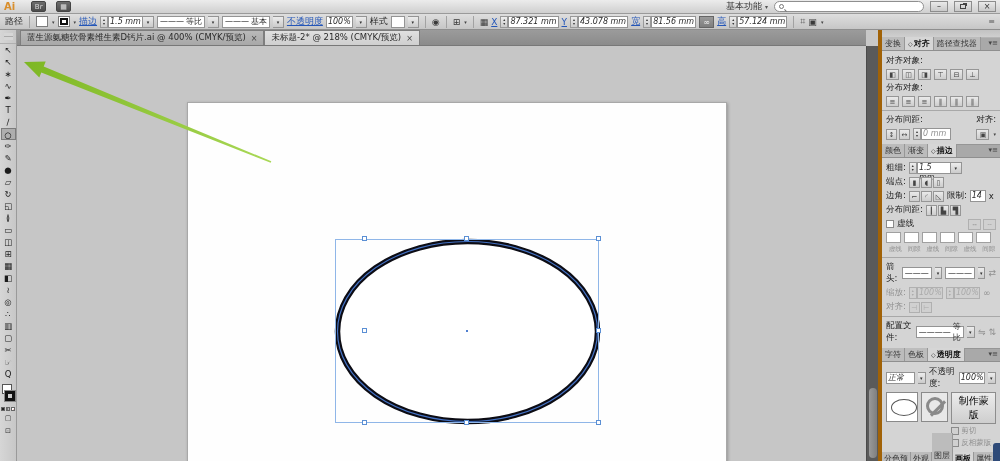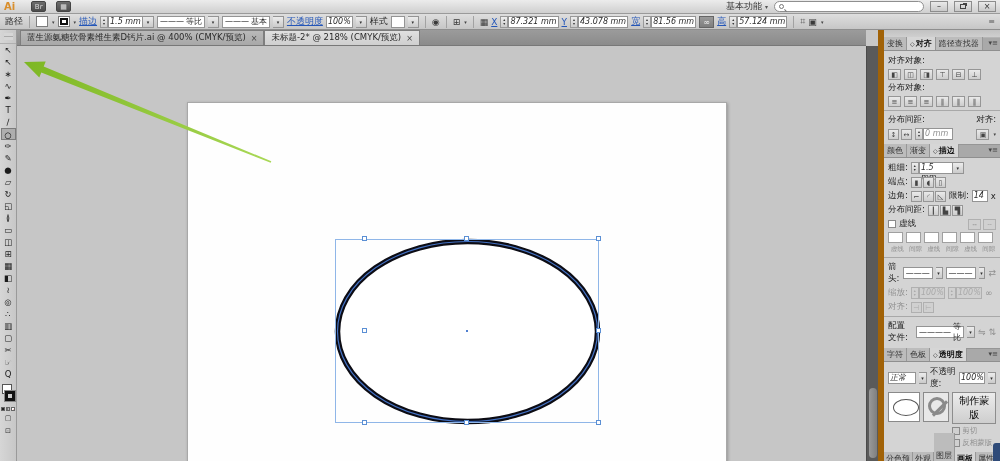--- a/index.html
+++ b/index.html
@@ -83,21 +83,21 @@
   #ellipse-svg { position:absolute; left:315px; top:190px; }
   #bbox { position:absolute; left:318px; top:193px; width:264px; height:184px; border:1px solid #8fb6e8; }
   .handle { position:absolute; width:5px; height:5px; background:#fff; border:1px solid #5b8fd4; }
   #center-pt { position:absolute; left:448px; top:283px; width:4px; height:4px; background:#4f7fd0; border:1px solid #fff; }
 
   
   #vscroll { position:absolute; left:866px; top:46px; width:12px; height:415px; background:#5a5a5a; border-left:1px solid #4a4a4a; }
   #vthumb { position:absolute; left:2px; top:342px; width:8px; height:70px; background:linear-gradient(90deg,#9a9a9a,#7f7f7f); border-radius:4px; }
 
   
-  #dock { position:absolute; left:878px; top:30px; width:122px; height:431px; background:#cfcfcf; border-left:6px solid #a16207; }
+  #dock { position:absolute; left:878px; top:30px; width:122px; height:431px; background:#cfcfcf; border-left:4px solid #a16207; }
   .dock-head { height:8px; background:linear-gradient(#c2c2c2,#cfcfcf); border-bottom:1px solid #b5b5b5; }
   .ptabs { height:13px; background:#a9a9a9; display:flex; align-items:flex-end; border-bottom:1px solid #8f8f8f; }
   .ptab { height:13px; padding:0 3px; font-size:8px; line-height:13px; background:#bcbcbc; border-right:1px solid #979797; color:#333; white-space:nowrap; }
   .ptab.active { background:#d6d6d6; color:#111; font-weight:bold; }
   .ptab .diam { font-size:6px; font-weight:normal; margin-right:1px; }
   .pmenu { margin-left:auto; font-size:7px; color:#444; padding:0 2px; line-height:13px; }
   .pbody { background:#d4d4d4; border-bottom:1px solid #969696; padding:2px 4px; }
   .prow { display:flex; align-items:center; gap:3px; margin:2px 0; }
   .plabel { font-size:8.5px; color:#222; }
   .pbtn { width:13px; height:11px; background:linear-gradient(#eaeaea,#cdcdcd); border:1px solid #969696;

